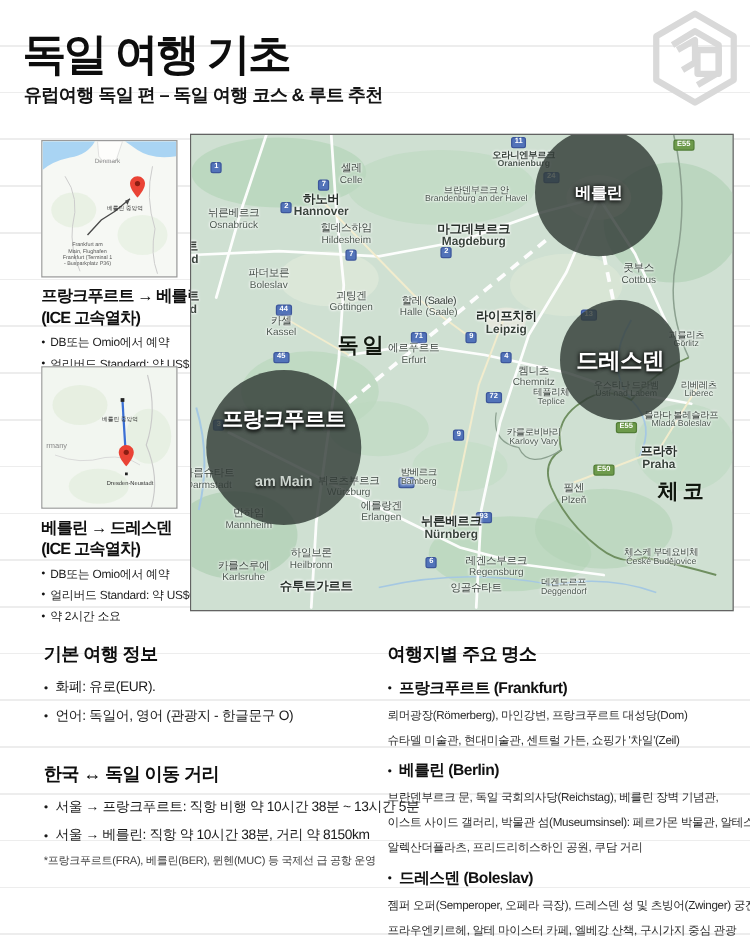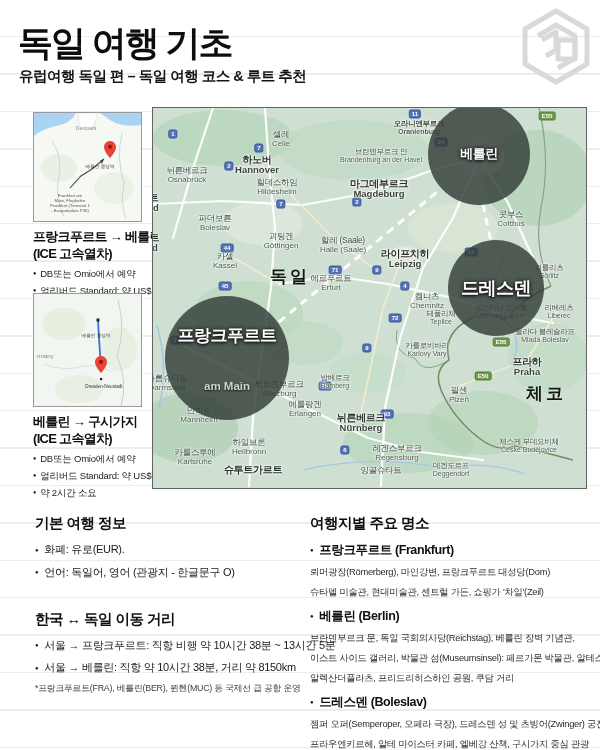--- a/index.html
+++ b/index.html
@@ -117,21 +117,21 @@
       <rect x="62.5" y="24.5" width="3" height="3" fill="#222"></rect>
       <text x="62" y="43" text-anchor="middle" font-size="4.6" fill="#333">베를린 중앙역</text>
       <g transform="translate(61,62)">
         <path d="M6 0C2.7 0 0 2.7 0 6c0 4.6 6 11 6 11s6-6.4 6-11C12 2.7 9.3 0 6 0z" fill="#ea4335"></path>
         <circle cx="6" cy="5.8" r="2.1" fill="#8c1d12"></circle>
       </g>
       <rect x="66" y="84" width="2.2" height="2.2" fill="#222"></rect>
       <text x="70" y="94" text-anchor="middle" font-size="4.6" fill="#333">Dresden-Neustadt</text>
     </svg>
     <div class="route-title">
-      <span>베를린 → 구시가지</span><br><span>(ICE 고속열차)</span>
+      <span>베를린 → 드레스덴</span><br><span>(ICE 고속열차)</span>
     </div>
     <ul>
         <li>DB또는 Omio에서 예약</li>
         <li>얼리버드 Standard: 약 US$6~10</li>
         <li>약 2시간 소요</li>
       </ul>
   </div>
 
   <div class="main-map">
     <svg class="base" width="433" height="380" viewBox="0 0 433 380">

